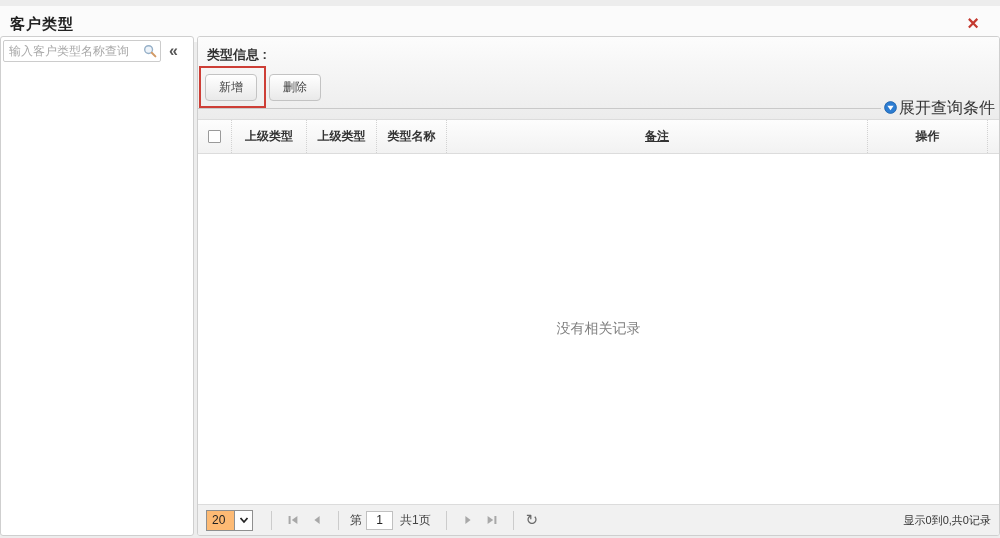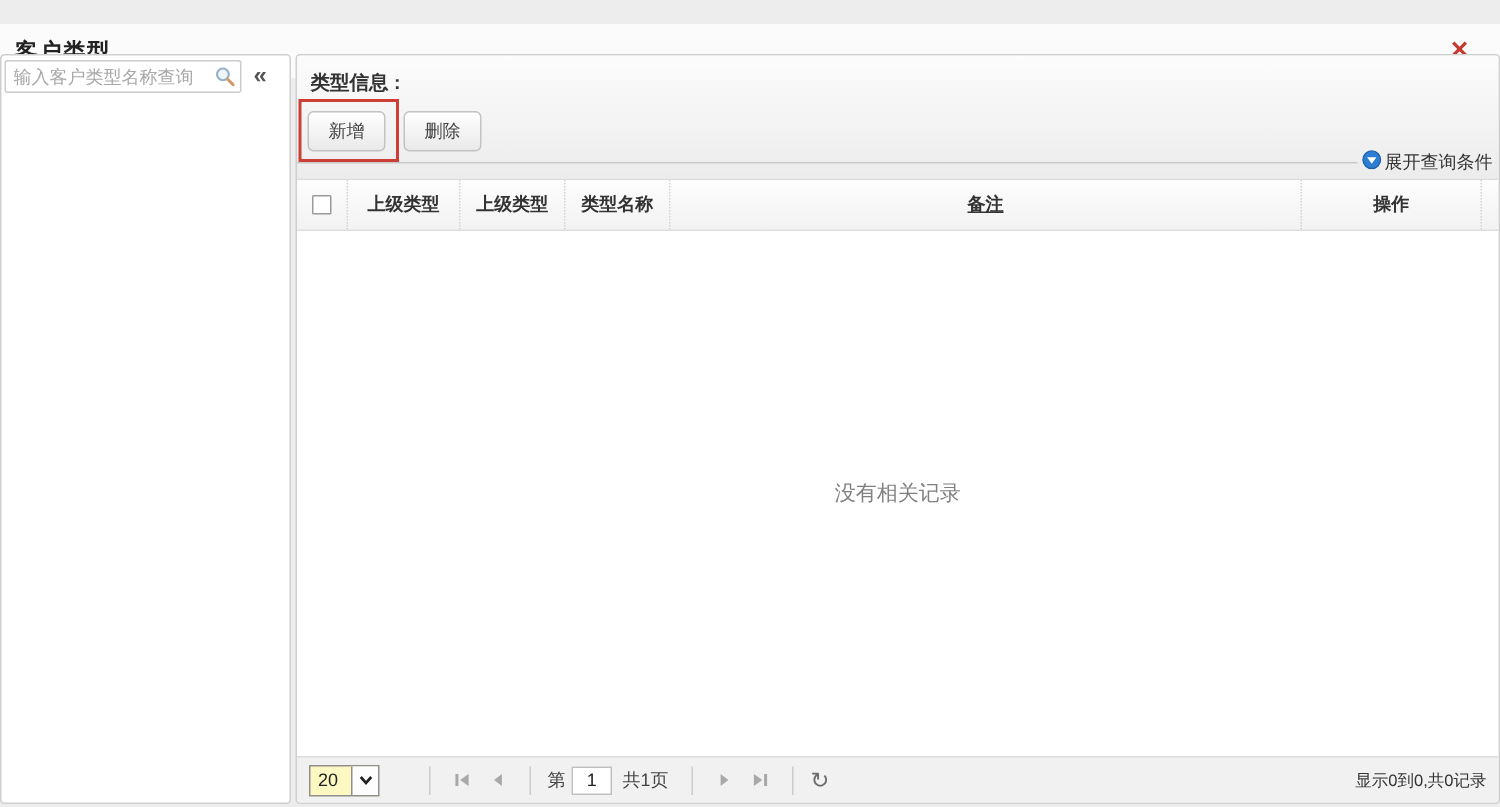--- a/index.html
+++ b/index.html
@@ -6,21 +6,21 @@
   html,body { width:1000px; height:538px; }
   body {
     position:relative;
     background:#ededed;
     font-family:"Liberation Sans","DejaVu Sans",sans-serif;
     color:#333;
     overflow:hidden;
   }
   
   .titlebar{
-    position:absolute; left:0; top:16px; width:1000px; height:36px;
+    position:absolute; left:0; top:6px; width:1000px; height:36px;
     background:#fbfbfb;
     display:flex; align-items:center;
   }
   .titlebar .title{ font-size:15px; font-weight:bold; color:#222; padding-left:10px; letter-spacing:1px;}
   .close-btn{
     position:absolute; right:16px; top:6px; width:22px; height:22px;
     display:flex; align-items:center; justify-content:center;
     font-size:20px; font-weight:bold; color:#c43a30; cursor:pointer; line-height:1;
   }
   
@@ -66,21 +66,21 @@
   .annotation-rect{
     position:absolute; left:1px; top:29px; width:67px; height:42px;
     border:2px solid #cd3e36; pointer-events:none;
   }
   .expand-row{
     position:absolute; left:0; right:4px; top:63px; height:17px;
     display:flex; align-items:center;
   }
   .expand-row .hline{ flex:1; border-top:1px solid #c9c9c9; margin-right:3px; }
   .expand-link{ display:flex; align-items:center; cursor:pointer; }
-  .expand-link .lbl{ font-size:12px; color:#333; margin-left:2px; }
+  .expand-link .lbl{ font-size:16px; color:#333; margin-left:2px; }
   
   .thead{
     position:absolute; left:0; right:0; top:82px; height:35px;
     border-top:1px solid #dcdcdc; border-bottom:1px solid #dcdcdc;
     background:linear-gradient(#fdfdfd,#f2f2f2);
     display:flex; align-items:stretch;
     font-size:12px; font-weight:bold; color:#333;
   }
   .th{ display:flex; align-items:center; justify-content:center; }
   .th + .th{ border-left:1px dotted #d2d2d2; }
@@ -101,21 +101,21 @@
   }
   .empty-text{ font-size:14px; color:#808080; }
   
   .pager{
     position:absolute; left:0; right:0; bottom:0; height:31px;
     background:#f1f1f1; border-top:1px solid #dcdcdc;
     display:flex; align-items:center; padding:0 8px; font-size:12px; color:#444;
   }
   .pagesize{
     display:flex; align-items:stretch; height:21px; border:1px solid #8f8f8f;
-    background:#fef9c3; cursor:pointer; margin-right:24px;text-align:right;
+    background:#fdba74; cursor:pointer; margin-right:9px;text-align:right;
   }
   .pagesize .val{ width:27px; display:flex; align-items:center; padding-left:5px; font-size:12px; color:#222; }
   .pagesize .chev{ width:18px; border-left:1px solid #8f8f8f; background:#fdfdfd; display:flex; align-items:center; justify-content:center; }
   .vsep{ width:1px; height:19px; background:#ccc; margin:0 9px; }
   .pg-btn{ width:18px; height:18px; display:flex; align-items:center; justify-content:center; cursor:pointer; margin:0 3px; }
   .pg-btn svg{ display:block; }
   .page-label{ margin:0 4px 0 2px; }
   .page-input{
     width:27px; height:19px; border:1px solid #c0c0c0; background:#fff;
     font-size:12px; color:#222; text-align:center; outline:none;

